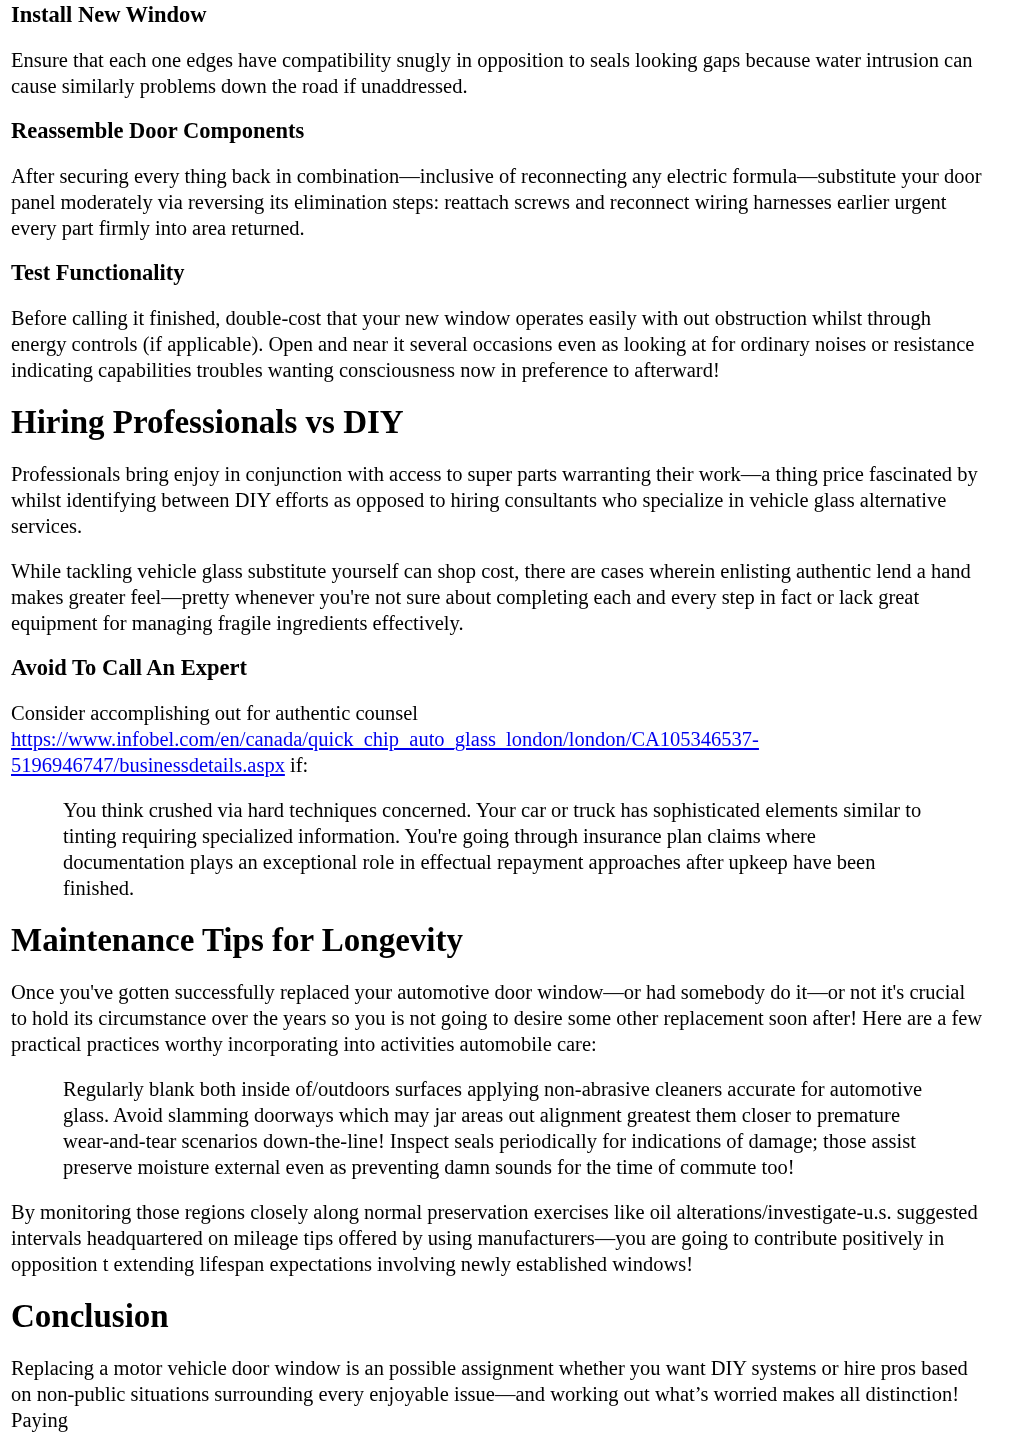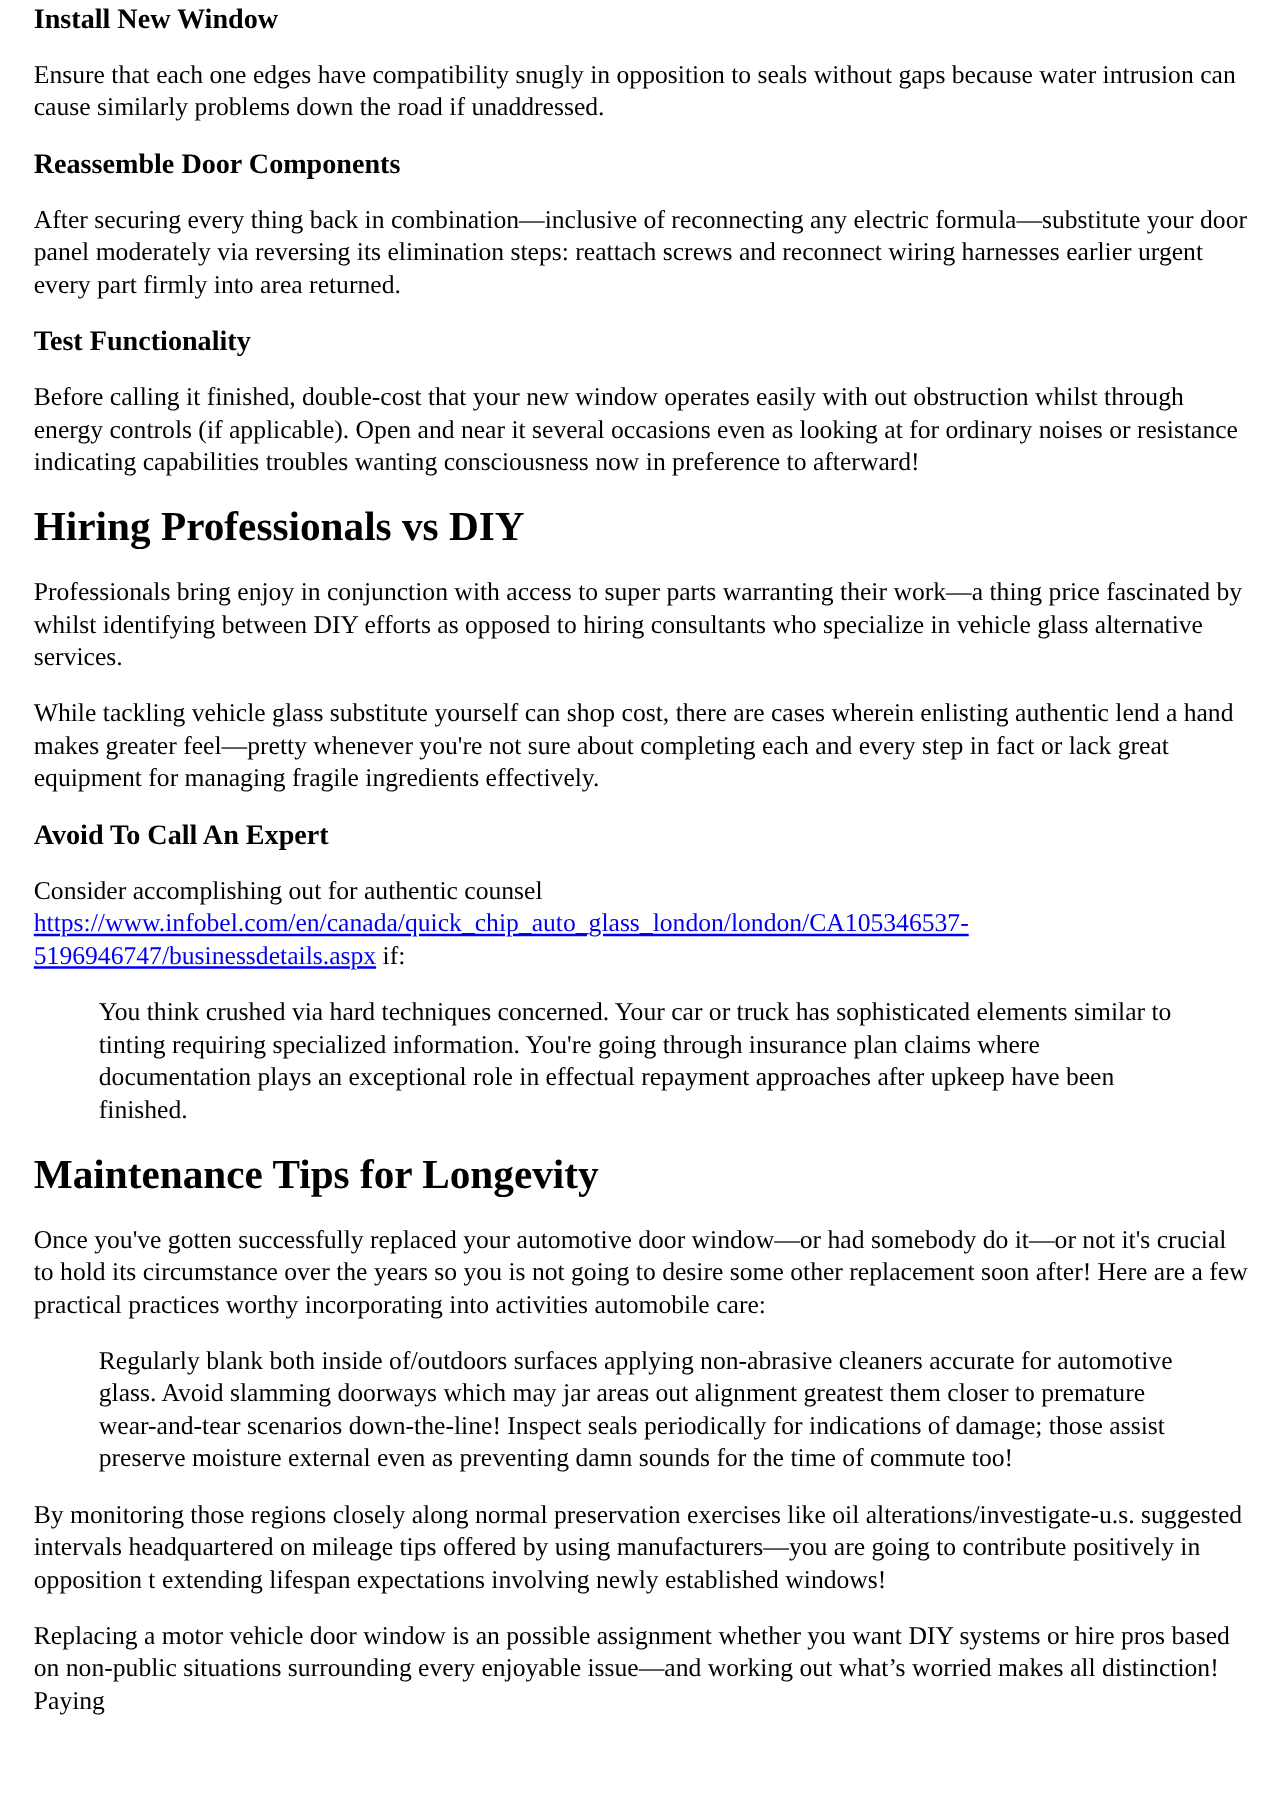--- a/index.html
+++ b/index.html
@@ -9,21 +9,20 @@
   }
   .page {
     width: 996px;
     height: 1446px;
     box-sizing: border-box;
     padding: 0 13px 0 11px;
     overflow: hidden;
     background: #ffffff;
     color: #000000;
     font-family: "Liberation Serif", "DejaVu Serif", serif;
-    margin-left: 16px;
   }
   .doc p, .doc blockquote {
     font-size: 20.5px;
     line-height: 26px;
     margin: 19px 0;
   }
   .doc h3 {
     font-size: 22.5px;
     line-height: 26px;
     font-weight: bold;
@@ -45,30 +44,31 @@
   .doc a {
     word-break: normal;
   }
 </style>
 </head>
 <body>
 
 <div class="page">
   <div class="doc">
       <h3>Install New Window</h3>
-      <p>Ensure that each one edges have compatibility snugly in opposition to seals without gaps because water intrusion can cause similarly problems down the road if unaddressed.</p>
+      <p>Ensure that each one edges have compatibility snugly in opposition to seals looking gaps because water intrusion can cause similarly problems down the road if unaddressed.</p>
       <h3>Reassemble Door Components</h3>
       <p>After securing every thing back in combination—inclusive of reconnecting any electric formula—substitute your door panel moderately via reversing its elimination steps: reattach screws and reconnect wiring harnesses earlier urgent every part firmly into area returned.</p>
       <h3>Test Functionality</h3>
       <p>Before calling it finished, double-cost that your new window operates easily with out obstruction whilst through energy controls (if applicable). Open and near it several occasions even as looking at for ordinary noises or resistance indicating capabilities troubles wanting consciousness now in preference to afterward!</p>
       <h1>Hiring Professionals vs DIY</h1>
       <p>Professionals bring enjoy in conjunction with access to super parts warranting their work—a thing price fascinated by whilst identifying between DIY efforts as opposed to hiring consultants who specialize in vehicle glass alternative services.</p>
       <p>While tackling vehicle glass substitute yourself can shop cost, there are cases wherein enlisting authentic lend a hand makes greater feel—pretty whenever you're not sure about completing each and every step in fact or lack great equipment for managing fragile ingredients effectively.</p>
       <h3>Avoid To Call An Expert</h3>
       <p><span>Consider accomplishing out for authentic counsel </span><a href="#" style="color: rgb(0, 0, 238);">https://www.infobel.com/en/canada/quick_chip_auto_glass_london/london/CA105346537-5196946747/businessdetails.aspx</a><span> if:</span></p>
       <blockquote>You think crushed via hard techniques concerned. Your car or truck has sophisticated elements similar to tinting requiring specialized information. You're going through insurance plan claims where documentation plays an exceptional role in effectual repayment approaches after upkeep have been finished.</blockquote>
       <h1>Maintenance Tips for Longevity</h1>
       <p>Once you've gotten successfully replaced your automotive door window—or had somebody do it—or not it's crucial to hold its circumstance over the years so you is not going to desire some other replacement soon after! Here are a few practical practices worthy incorporating into activities automobile care:</p>
       <blockquote>Regularly blank both inside of/outdoors surfaces applying non-abrasive cleaners accurate for automotive glass. Avoid slamming doorways which may jar areas out alignment greatest them closer to premature wear-and-tear scenarios down-the-line! Inspect seals periodically for indications of damage; those assist preserve moisture external even as preventing damn sounds for the time of commute too!</blockquote>
       <p>By monitoring those regions closely along normal preservation exercises like oil alterations/investigate-u.s. suggested intervals headquartered on mileage tips offered by using manufacturers—you are going to contribute positively in opposition t extending lifespan expectations involving newly established windows!</p>
+      <h1>Conclusion</h1>
       <p>Replacing a motor vehicle door window is an possible assignment whether you want DIY systems or hire pros based on non-public situations surrounding every enjoyable issue—and working out what’s worried makes all distinction! Paying</p>
     </div>
 </div>
 
 </body></html>

